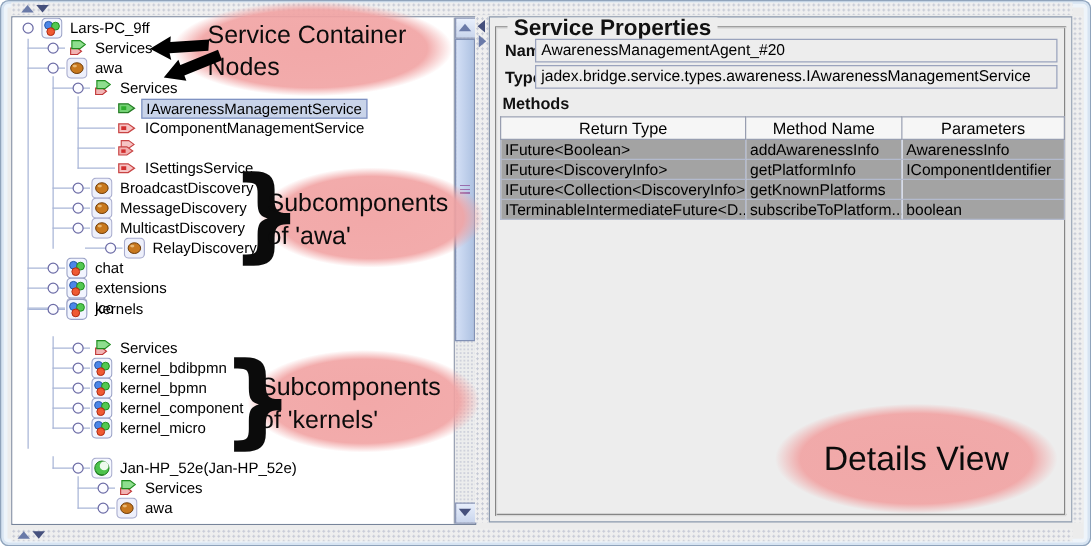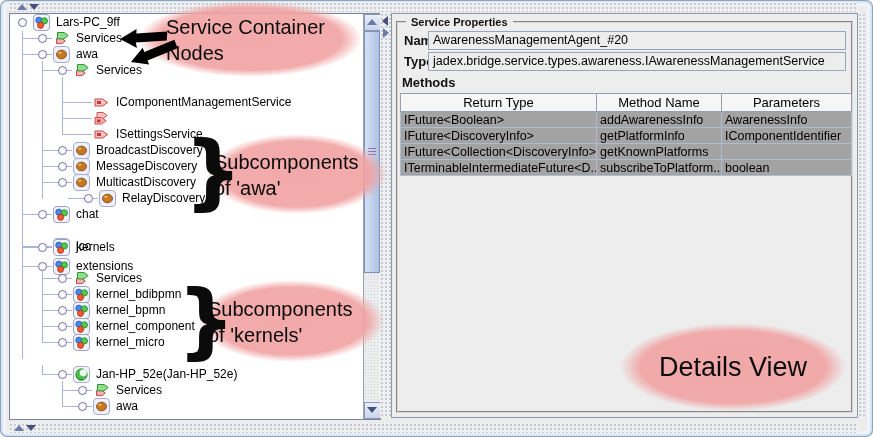--- a/index.html
+++ b/index.html
@@ -34,21 +34,21 @@
   .sb-btn .tri{left:2px;top:4px;}
   .sb-thumb{position:absolute;left:0;top:17px;width:14px;height:240px;background:linear-gradient(90deg,#d4e0f6,#aec2e2);border:1px solid #8191b5;}
   .sb-grip{position:absolute;left:3px;top:116px;width:8px;height:8px;background:repeating-linear-gradient(180deg,#9a6fae 0 1px, rgba(0,0,0,0) 1px 3px);}
 
   
   .vdivider{position:absolute;left:380px;top:13px;width:11px;height:405px;}
 
   
   .details-panel{position:absolute;left:391px;top:13px;width:467px;height:405px;background:#ededed;border:1px solid #8a98ac;box-sizing:border-box;}
   .groupbox{position:absolute;left:4px;top:7px;right:4px;bottom:4px;border:2px groove #d9d9d9;}
-  .group-title{position:absolute;top:-9px;left:8px;background:#ededed;padding:0 5px;font-size:11px;font-weight:bold;color:#111;line-height:16px;}
+  .group-title{position:absolute;top:-9px;left:8px;background:#ededed;padding:0 5px;font-size:18px;font-weight:bold;color:#111;line-height:16px;}
   .flabel{position:absolute;font-size:13px;font-weight:bold;color:#111;}
   .fbox{position:absolute;border:1px solid #9aa3bd;height:17px;line-height:17px;font-size:12.5px;color:#000;padding:0 4px;white-space:nowrap;overflow:hidden;background:#ededed;}
   .methods-table{position:absolute;left:2px;top:70px;border-collapse:collapse;table-layout:fixed;width:451px;border:1px solid #6f7c96;background:#fff;font-size:12.5px;}
   .methods-table th{border:1px solid #989eb0;background:#f6f6f6;font-weight:normal;font-size:13px;height:17px;padding:0 2px;text-align:center;white-space:nowrap;overflow:hidden;}
   .methods-table td{border:1px solid #b3bacd;height:15px;background:#a3a3a3;padding:0 3px;white-space:nowrap;overflow:hidden;color:#000;}
 
   .overlay{position:absolute;inset:0;pointer-events:none;}
   .overlay text{font-family:"Liberation Sans",sans-serif;fill:#0b0b0b;}
   .overlay .brace{font-family:"DejaVu Sans",sans-serif;font-weight:bold;}
 </style>
@@ -110,20 +110,30 @@
           <span class="stub" style="left: 32px; width: 30px;"></span>
           <span class="handle" style="left: 48px;"></span>
           <span class="t-icon" style="left: 63px;">
             <svg width="17" height="17" viewBox="0 0 17 17">
               <path d="M3.5,8.5 L9,8.5 L12.2,11 L9,13.6 L3.5,13.6 Z" fill="#f2b4b4" stroke="#c03838" stroke-width="0.9"></path>
               <path d="M4.5,2.5 L11,2.5 L15.2,5.6 L11,8.9 L4.5,8.9 Z" fill="#8ede8e" stroke="#1f8c1f" stroke-width="0.9"></path>
             </svg>
           </span>
           <span class="t-label" style="left: 83px;">Services</span>
         </div>
+        <div class="tree-row" style="top: 65px;">
+          <span class="stub" style="left: 52px; width: 30px;"></span>
+          <span class="t-icon" style="left: 83px;">
+            <svg width="17" height="17" viewBox="0 0 17 17">
+              <path d="M2,5 L9.5,5 L14.6,8.5 L9.5,12 L2,12 Z" fill="#74d274" stroke="#257c25" stroke-width="1"></path>
+              <rect x="4" y="7" width="4" height="3" fill="#2fae2f"></rect>
+            </svg>
+          </span>
+          <span class="t-label sel" style="left: 103px;">IAwarenessManagementService</span>
+        </div>
         <div class="tree-row" style="top: 81px;">
           <span class="stub" style="left: 52px; width: 30px;"></span>
           <span class="t-icon" style="left: 83px;">
             <svg width="17" height="17" viewBox="0 0 17 17">
               <path d="M2,5 L9.5,5 L14.6,8.5 L9.5,12 L2,12 Z" fill="#f6c4c4" stroke="#c84444" stroke-width="1"></path>
               <rect x="4" y="7" width="4" height="3" fill="#d23030"></rect>
             </svg>
           </span>
           <span class="t-label" style="left: 103px;">IComponentManagementService</span>
         </div>
@@ -201,21 +211,21 @@
           <span class="t-icon" style="left: 43px;">
             <svg width="17" height="17" viewBox="0 0 17 17">
               <rect x="0.5" y="0.5" width="16" height="16" rx="3.5" fill="#f2f5ff" stroke="#9aa2c6"></rect>
               <circle cx="5.8" cy="6.2" r="3.1" fill="#4b86e8" stroke="#2456a8" stroke-width="0.8"></circle>
               <circle cx="11.4" cy="6.9" r="3.1" fill="#52c852" stroke="#1f8c1f" stroke-width="0.8"></circle>
               <circle cx="7.6" cy="11.3" r="3.1" fill="#ef5a33" stroke="#b02c12" stroke-width="0.8"></circle>
             </svg>
           </span>
           <span class="t-label" style="left: 63px;">chat</span>
         </div>
-        <div class="tree-row" style="top: 209px; margin-top: 36px;">
+        <div class="tree-row" style="top: 209px;">
           <span class="stub" style="left: 12px; width: 30px;"></span>
           <span class="handle" style="left: 28px;"></span>
           <span class="t-icon" style="left: 43px;">
             <svg width="17" height="17" viewBox="0 0 17 17">
               <rect x="0.5" y="0.5" width="16" height="16" rx="3.5" fill="#f2f5ff" stroke="#9aa2c6"></rect>
               <circle cx="5.8" cy="6.2" r="3.1" fill="#4b86e8" stroke="#2456a8" stroke-width="0.8"></circle>
               <circle cx="11.4" cy="6.9" r="3.1" fill="#52c852" stroke="#1f8c1f" stroke-width="0.8"></circle>
               <circle cx="7.6" cy="11.3" r="3.1" fill="#ef5a33" stroke="#b02c12" stroke-width="0.8"></circle>
             </svg>
           </span>

